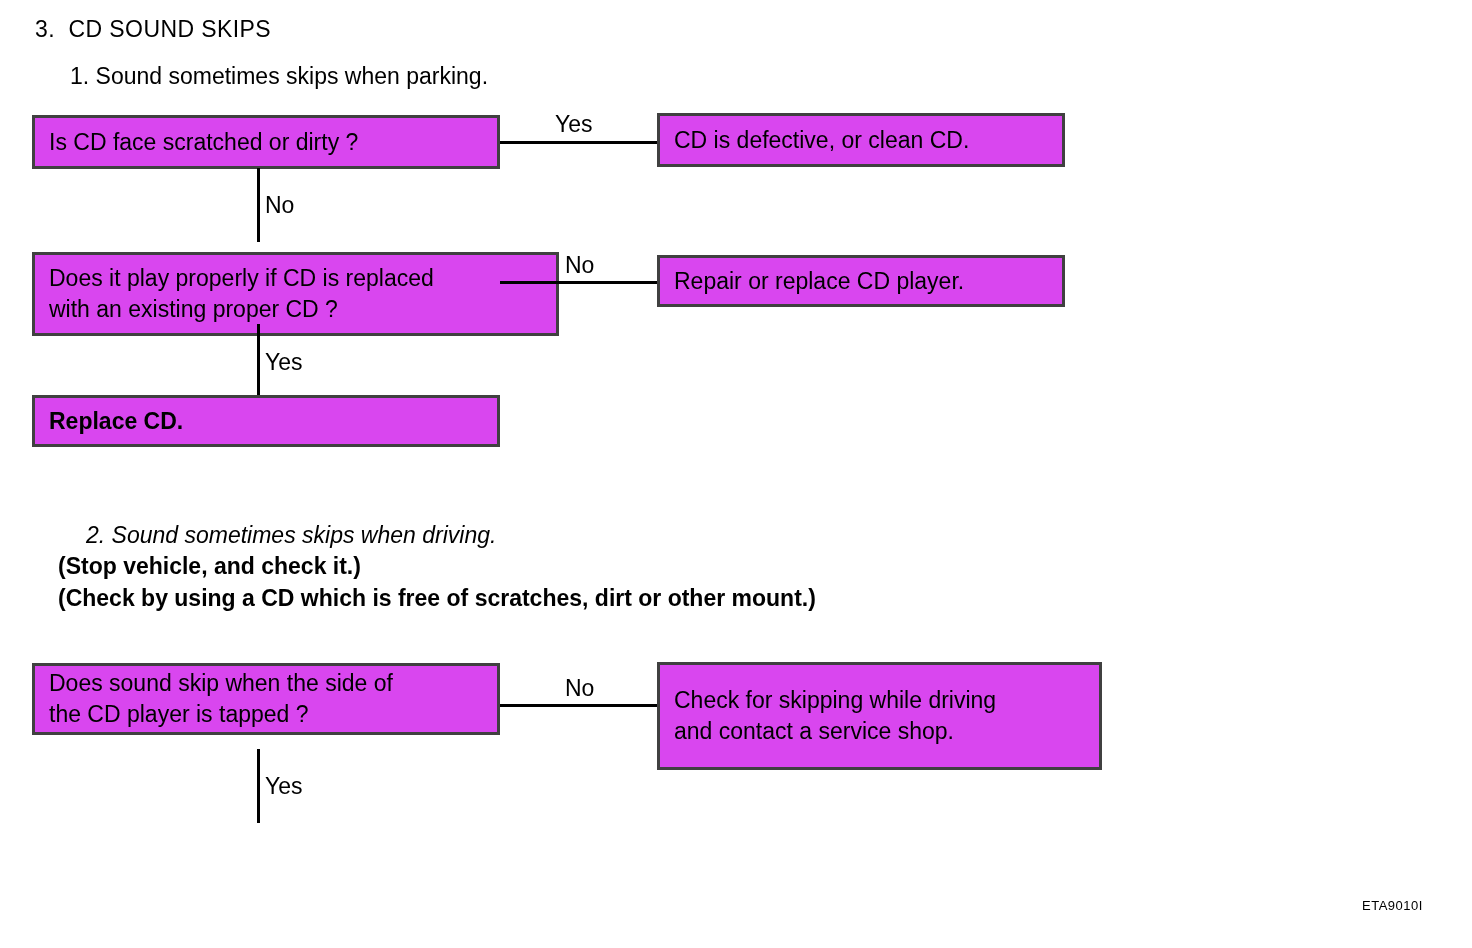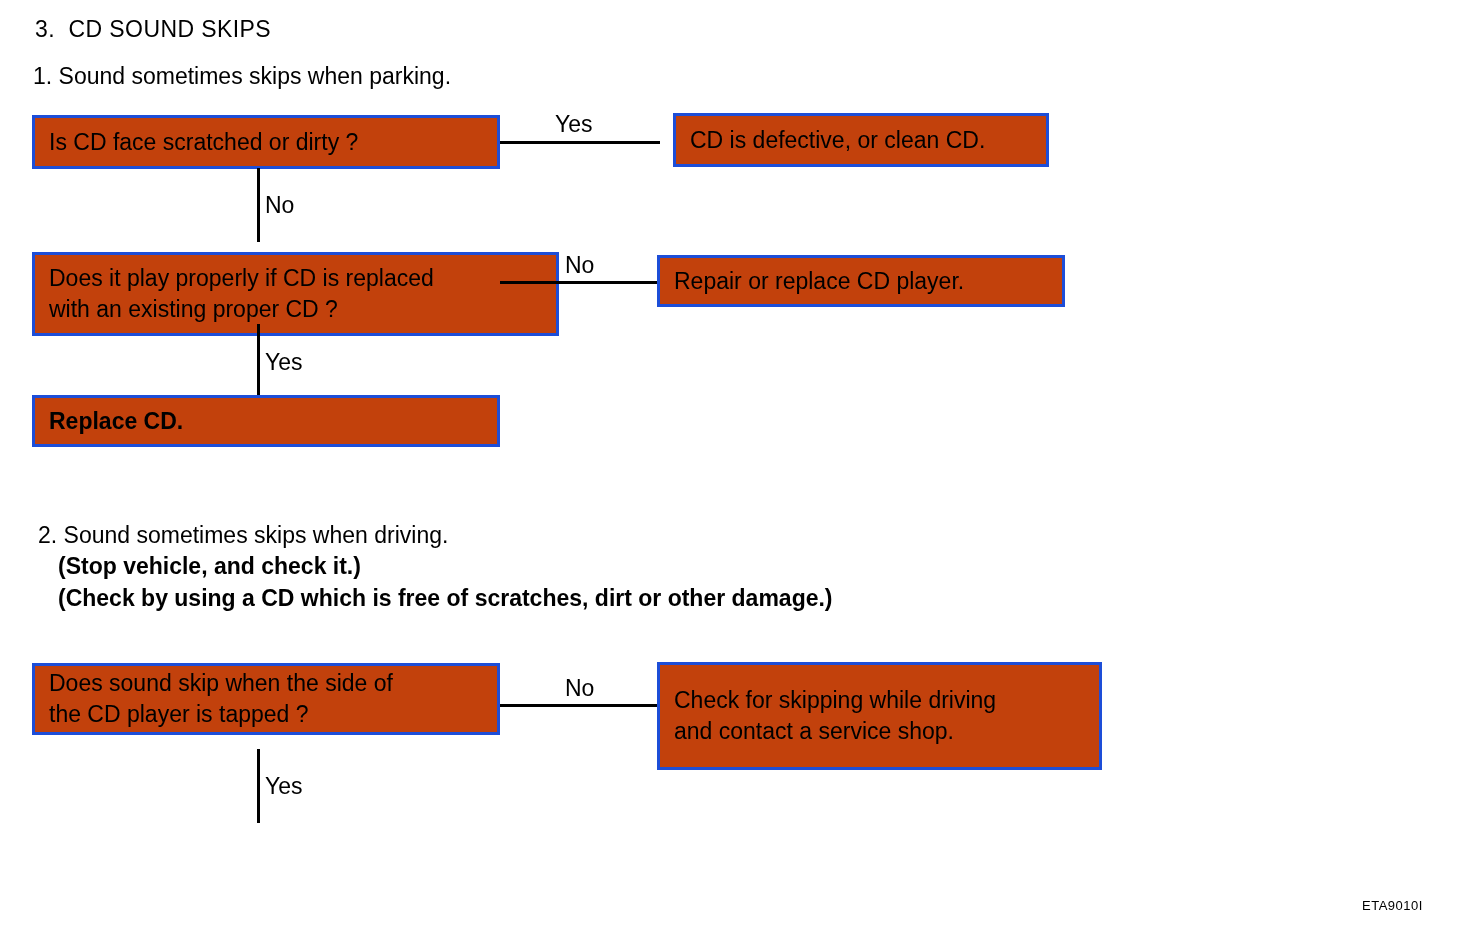--- a/index.html
+++ b/index.html
@@ -22,32 +22,33 @@
   .abs { position: absolute; }
 
   .section-title {
     font-size: 23px;
     letter-spacing: 0.4px;
     white-space: pre;
   }
   .step-title {
     font-size: 23px;
     white-space: pre;
+    margin-left: 37px;
   }
   .sub-line {
     font-size: 23px;
     white-space: pre;
     font-weight: bold;
   }
 
   
   .fbox {
     box-sizing: border-box;
-    border: 3px solid #1d4ed8;
-    background: #c2410c;
+    border: 3px solid #404040;
+    background: #d946ef;
     display: flex;
     align-items: center;
     padding-left: 14px;
   }
   .fbox .txt {
     font-size: 23px;
     line-height: 31px;
     white-space: pre-line;
     color: #000;
   }
@@ -82,21 +83,21 @@
 
   <div class="abs step-title" style="left:33px; top:63px;">1. Sound sometimes skips when parking.</div>
 
   <div class="abs fbox" style="left:32px; top:115px; width:468px; height:54px;">
     <span class="txt">Is CD face scratched or dirty ?</span>
   </div>
 
   <div class="abs hline" style="left:500px; top:141px; width:160px;"></div>
   <div class="abs edge-label" style="left:555px; top:111px;">Yes</div>
 
-  <div class="abs fbox" style="left:657px; top:113px; width:376px; height:54px;margin-left:16px;">
+  <div class="abs fbox" style="left:657px; top:113px; width:408px; height:54px;">
     <span class="txt">CD is defective, or clean CD.</span>
   </div>
 
   <div class="abs vline" style="left:257px; top:168px; height:74px;"></div>
   <div class="abs edge-label" style="left:265px; top:192px;">No</div>
 
   <div class="abs fbox" style="left:32px; top:252px; width:527px; height:84px;">
     <span class="txt">Does it play properly if CD is replaced
 with an existing proper CD ?</span>
   </div>
@@ -108,23 +109,23 @@
     <span class="txt">Repair or replace CD player.</span>
   </div>
 
   <div class="abs vline" style="left:257px; top:324px; height:71px;"></div>
   <div class="abs edge-label" style="left:265px; top:349px;">Yes</div>
 
   <div class="abs fbox" style="left:32px; top:395px; width:468px; height:52px;font-weight:bold;">
     <span class="txt">Replace CD.</span>
   </div>
 
-  <div class="abs step-title" style="left:38px; top:522px;">2. Sound sometimes skips when driving.</div>
+  <div class="abs step-title" style="left:49px; top:522px;font-style:italic;">2. Sound sometimes skips when driving.</div>
   <div class="abs sub-line" style="left:58px; top:553px;">(Stop vehicle, and check it.)</div>
-  <div class="abs sub-line" style="left:58px; top:585px;">(Check by using a CD which is free of scratches, dirt or other damage.)</div>
+  <div class="abs sub-line" style="left:58px; top:585px;">(Check by using a CD which is free of scratches, dirt or other mount.)</div>
 
   <div class="abs fbox" style="left:32px; top:663px; width:468px; height:72px;">
     <span class="txt">Does sound skip when the side of
 the CD player is tapped ?</span>
   </div>
 
   <div class="abs hline" style="left:500px; top:704px; width:160px;"></div>
   <div class="abs edge-label" style="left:565px; top:675px;">No</div>
 
   <div class="abs fbox" style="left:657px; top:662px; width:445px; height:108px;">

